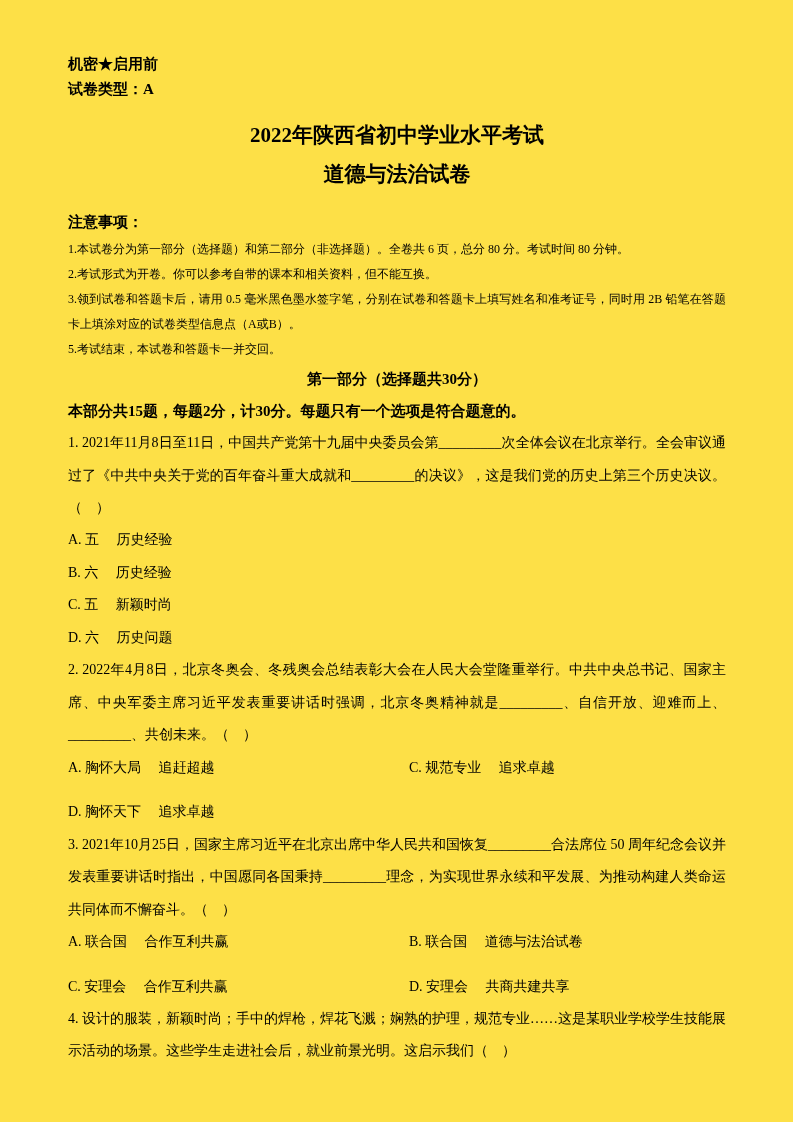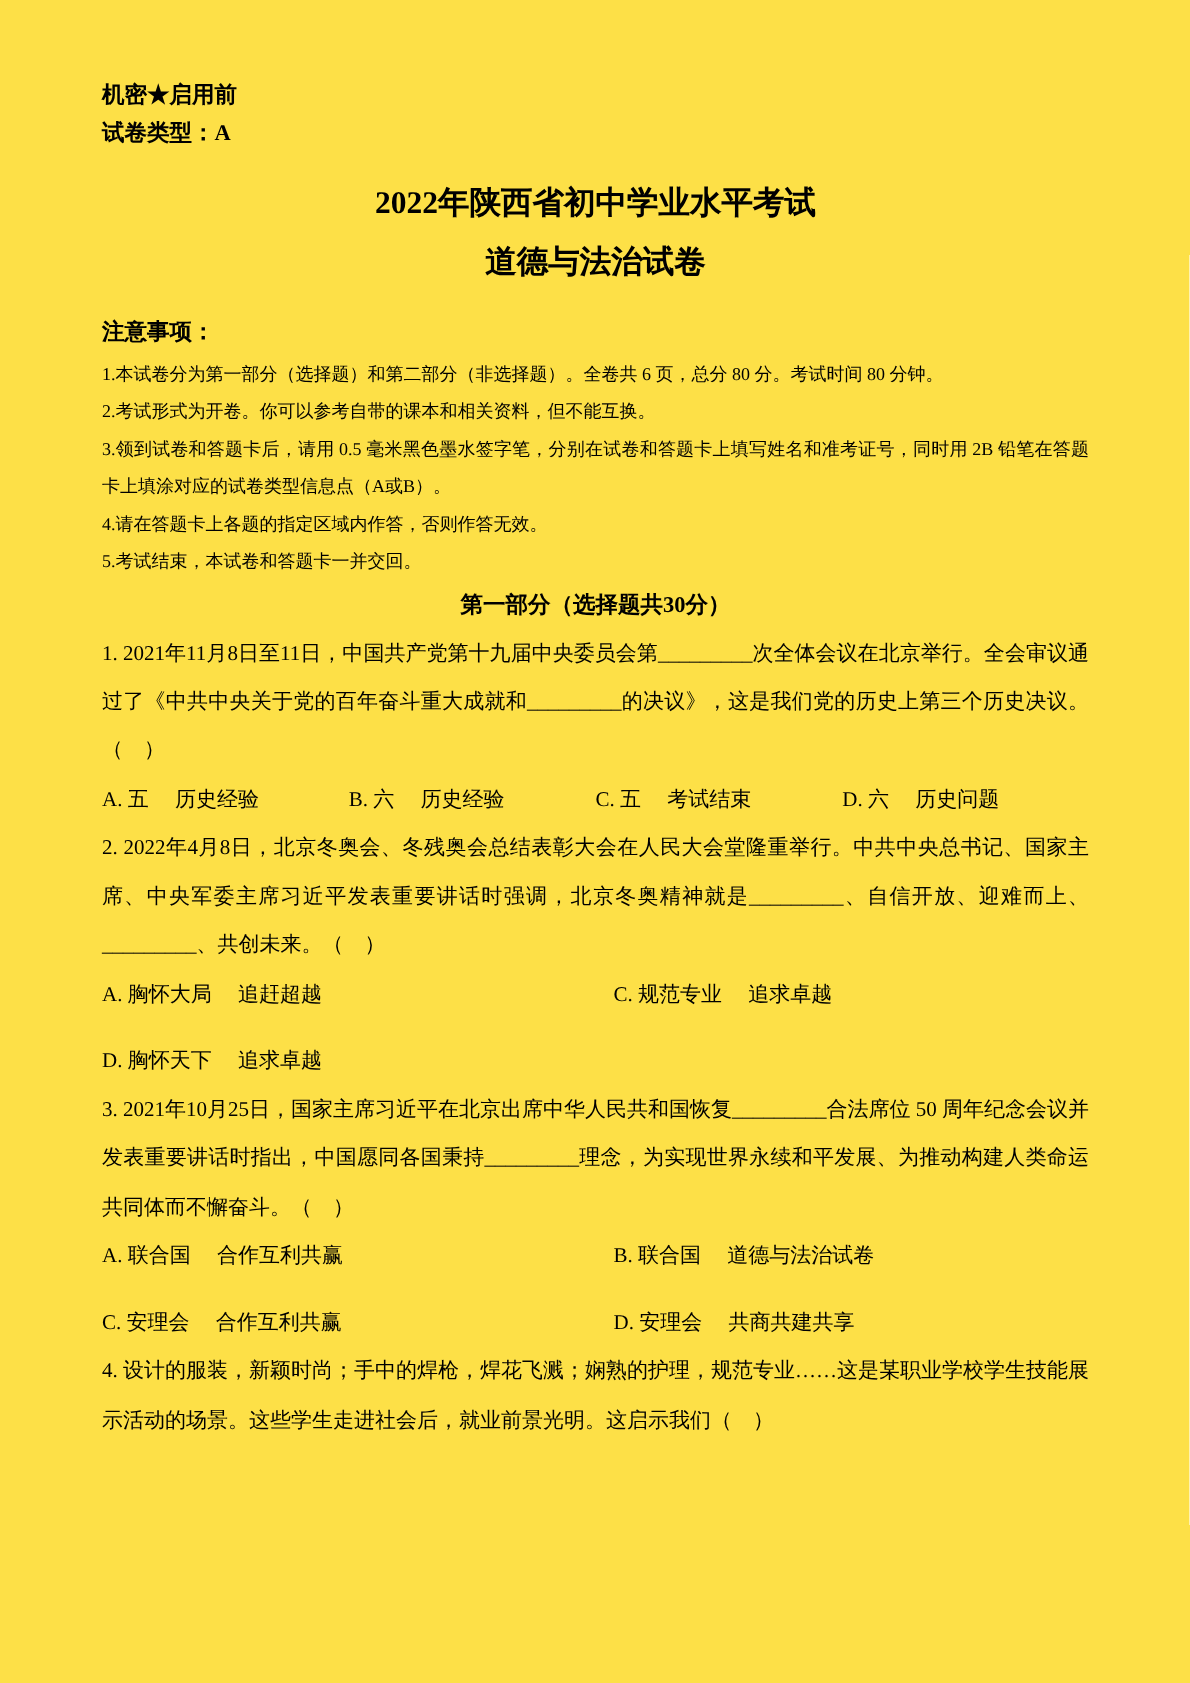--- a/index.html
+++ b/index.html
@@ -69,20 +69,21 @@
     font-size: 14px;
     font-weight: normal;
     line-height: 2.32;
     text-align: justify;
     white-space: pre-wrap;
   }
   .options {
     font-size: 14px;
     font-weight: normal;
     line-height: 2.32;
+    flex-direction: column;
   }
   .options-row4 {
     display: flex;
   }
   .options-row4 .opt {
     flex: 0 0 25%;
     white-space: pre-wrap;
   }
   .options-grid2 {
     display: grid;
@@ -104,31 +105,31 @@
   <div class="title-block">
     <div class="title-line">2022年陕西省初中学业水平考试</div>
     <div class="title-line">道德与法治试卷</div>
   </div>
 
   <div class="notice-heading">注意事项：</div>
 
   <p class="notice-item">1.本试卷分为第一部分（选择题）和第二部分（非选择题）。全卷共 6 页，总分 80 分。考试时间 80 分钟。</p>
   <p class="notice-item">2.考试形式为开卷。你可以参考自带的课本和相关资料，但不能互换。</p>
   <p class="notice-item">3.领到试卷和答题卡后，请用 0.5 毫米黑色墨水签字笔，分别在试卷和答题卡上填写姓名和准考证号，同时用 2B 铅笔在答题卡上填涂对应的试卷类型信息点（A或B）。</p>
-  <p class="notice-item">4.请在答题卡上各题的指定区域内作答，否则作答无效。</p>
   <p class="notice-item">5.考试结束，本试卷和答题卡一并交回。</p>
 
   <div class="section-heading">第一部分（选择题共30分）</div>
+  <div class="section-intro">本部分共15题，每题2分，计30分。每题只有一个选项是符合题意的。</div>
 
   <div class="question">
     <p class="stem">1. 2021年11月8日至11日，中国共产党第十九届中央委员会第_________次全体会议在北京举行。全会审议通过了《中共中央关于党的百年奋斗重大成就和_________的决议》，这是我们党的历史上第三个历史决议。（　）</p>
     <div class="options options-row4">
       <span class="opt">A. 五　 历史经验</span>
       <span class="opt">B. 六　 历史经验</span>
-      <span class="opt">C. 五　 考试结束</span>
+      <span class="opt">C. 五　 新颖时尚</span>
       <span class="opt">D. 六　 历史问题</span>
     </div>
   </div>
 
   <div class="question">
     <p class="stem">2. 2022年4月8日，北京冬奥会、冬残奥会总结表彰大会在人民大会堂隆重举行。中共中央总书记、国家主席、中央军委主席习近平发表重要讲话时强调，北京冬奥精神就是_________、自信开放、迎难而上、_________、共创未来。（　）</p>
     <div class="options options-grid2">
       <span class="opt">A. 胸怀大局　 追赶超越</span>
       <span class="opt">C. 规范专业　 追求卓越</span>
       <span class="opt">D. 胸怀天下　 追求卓越</span>

